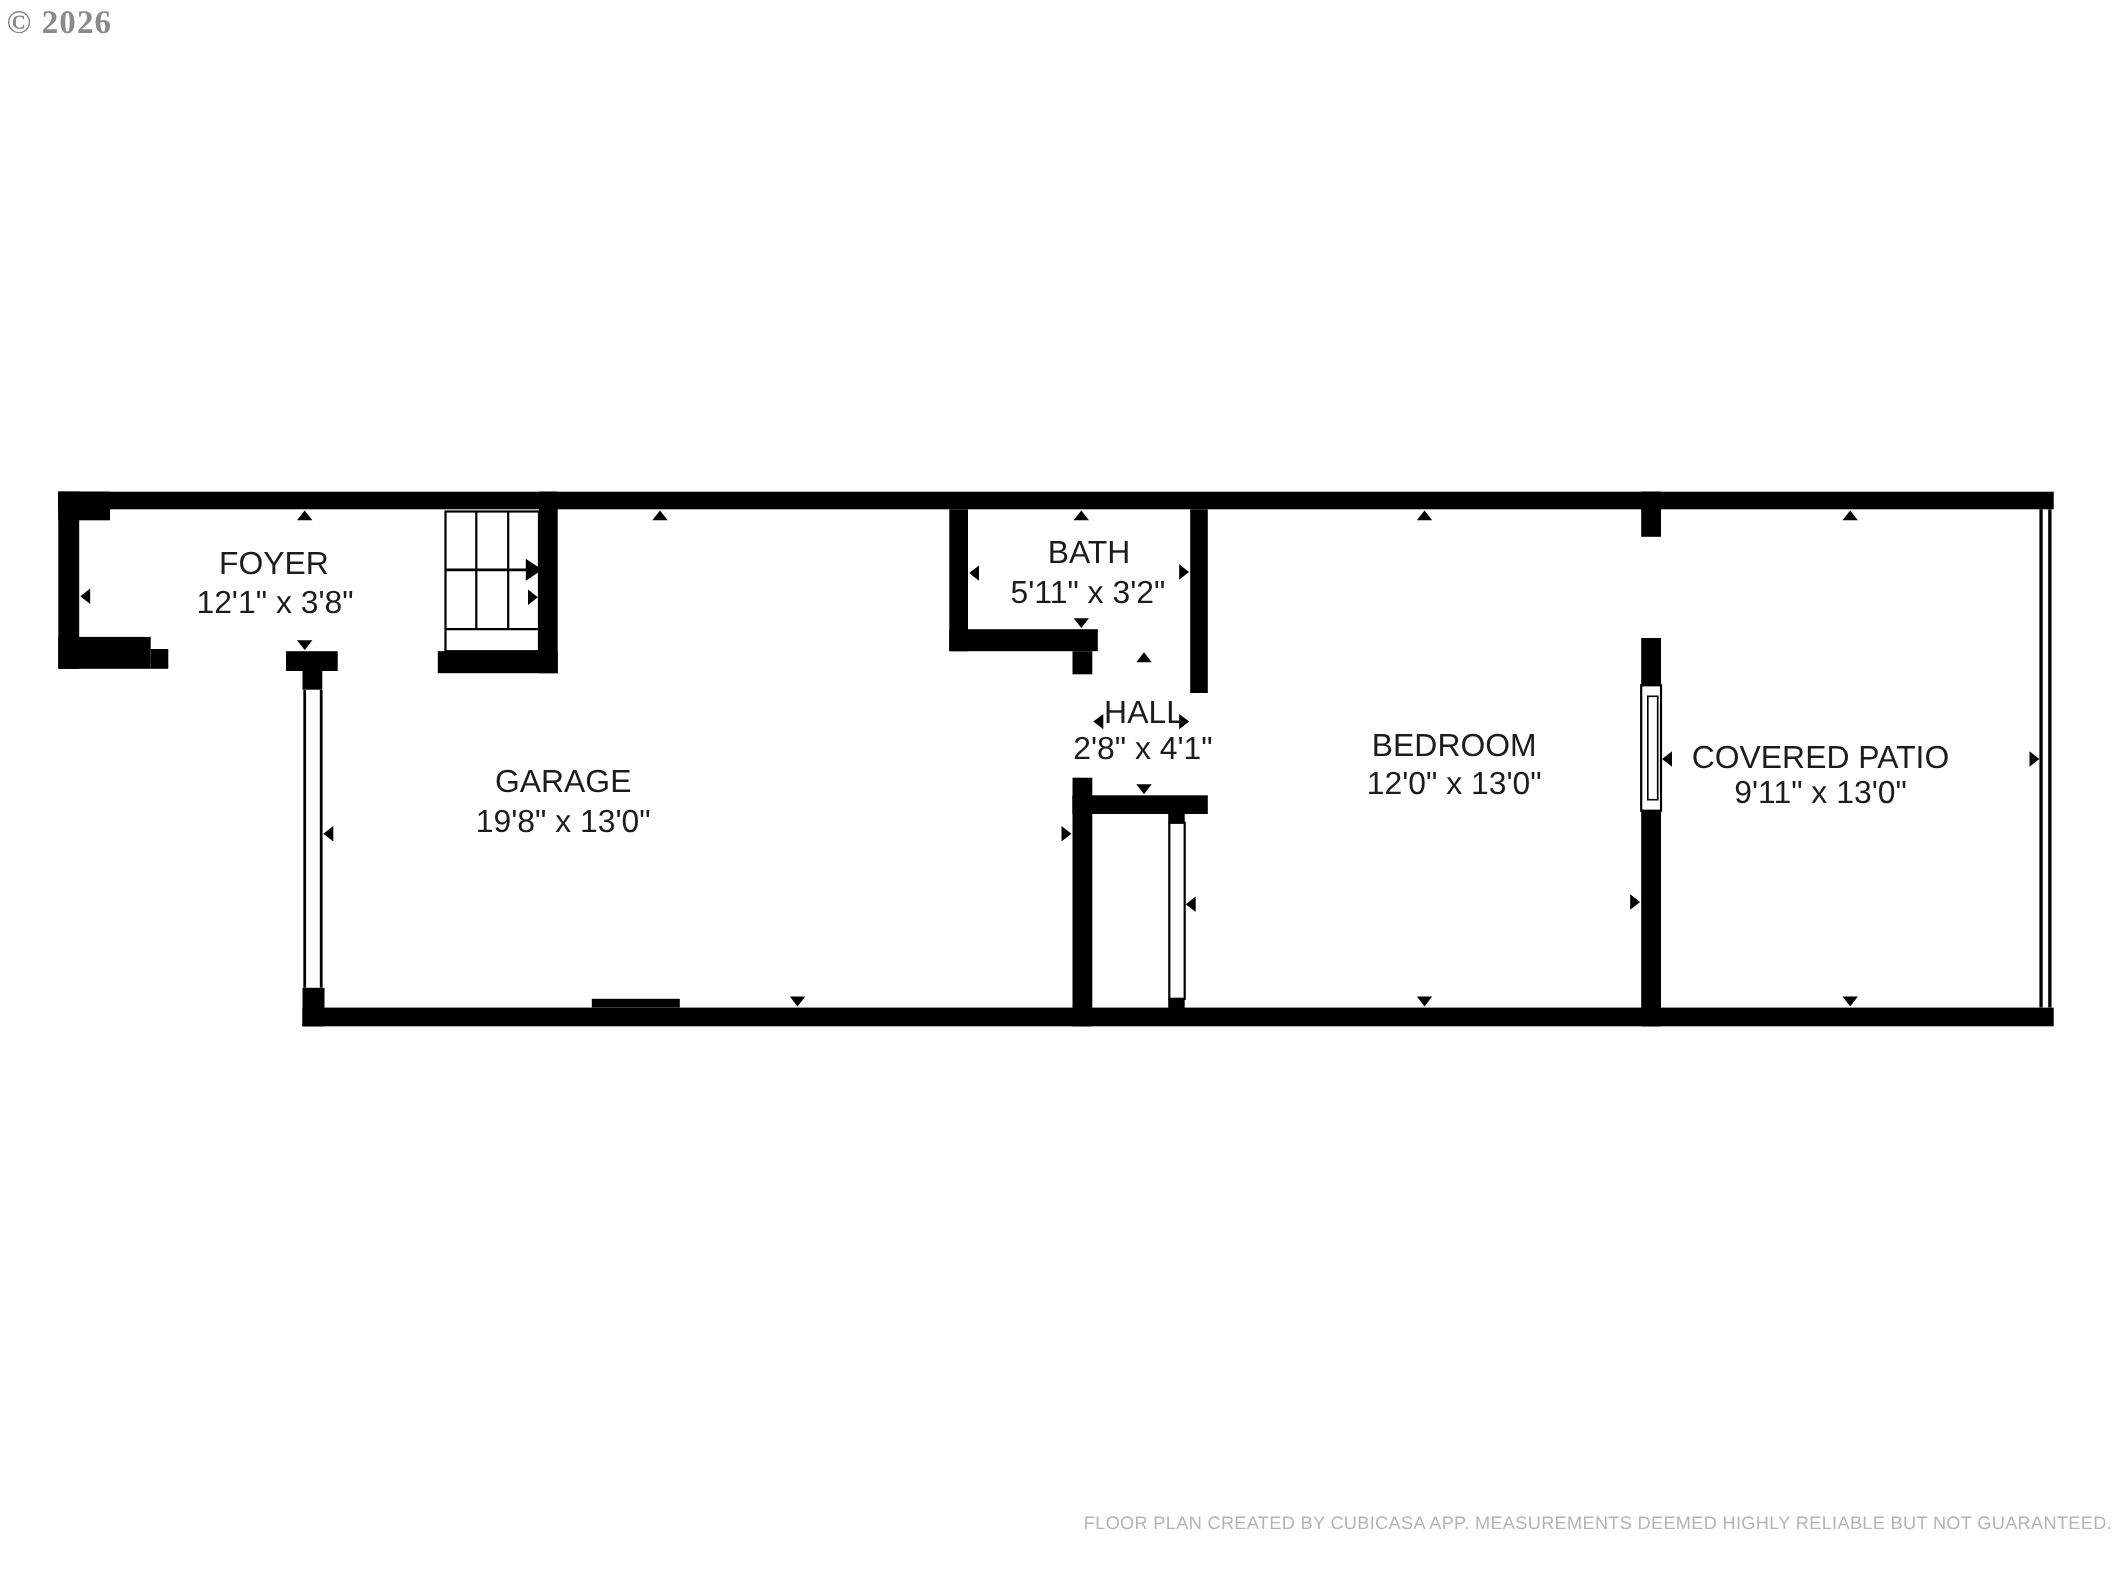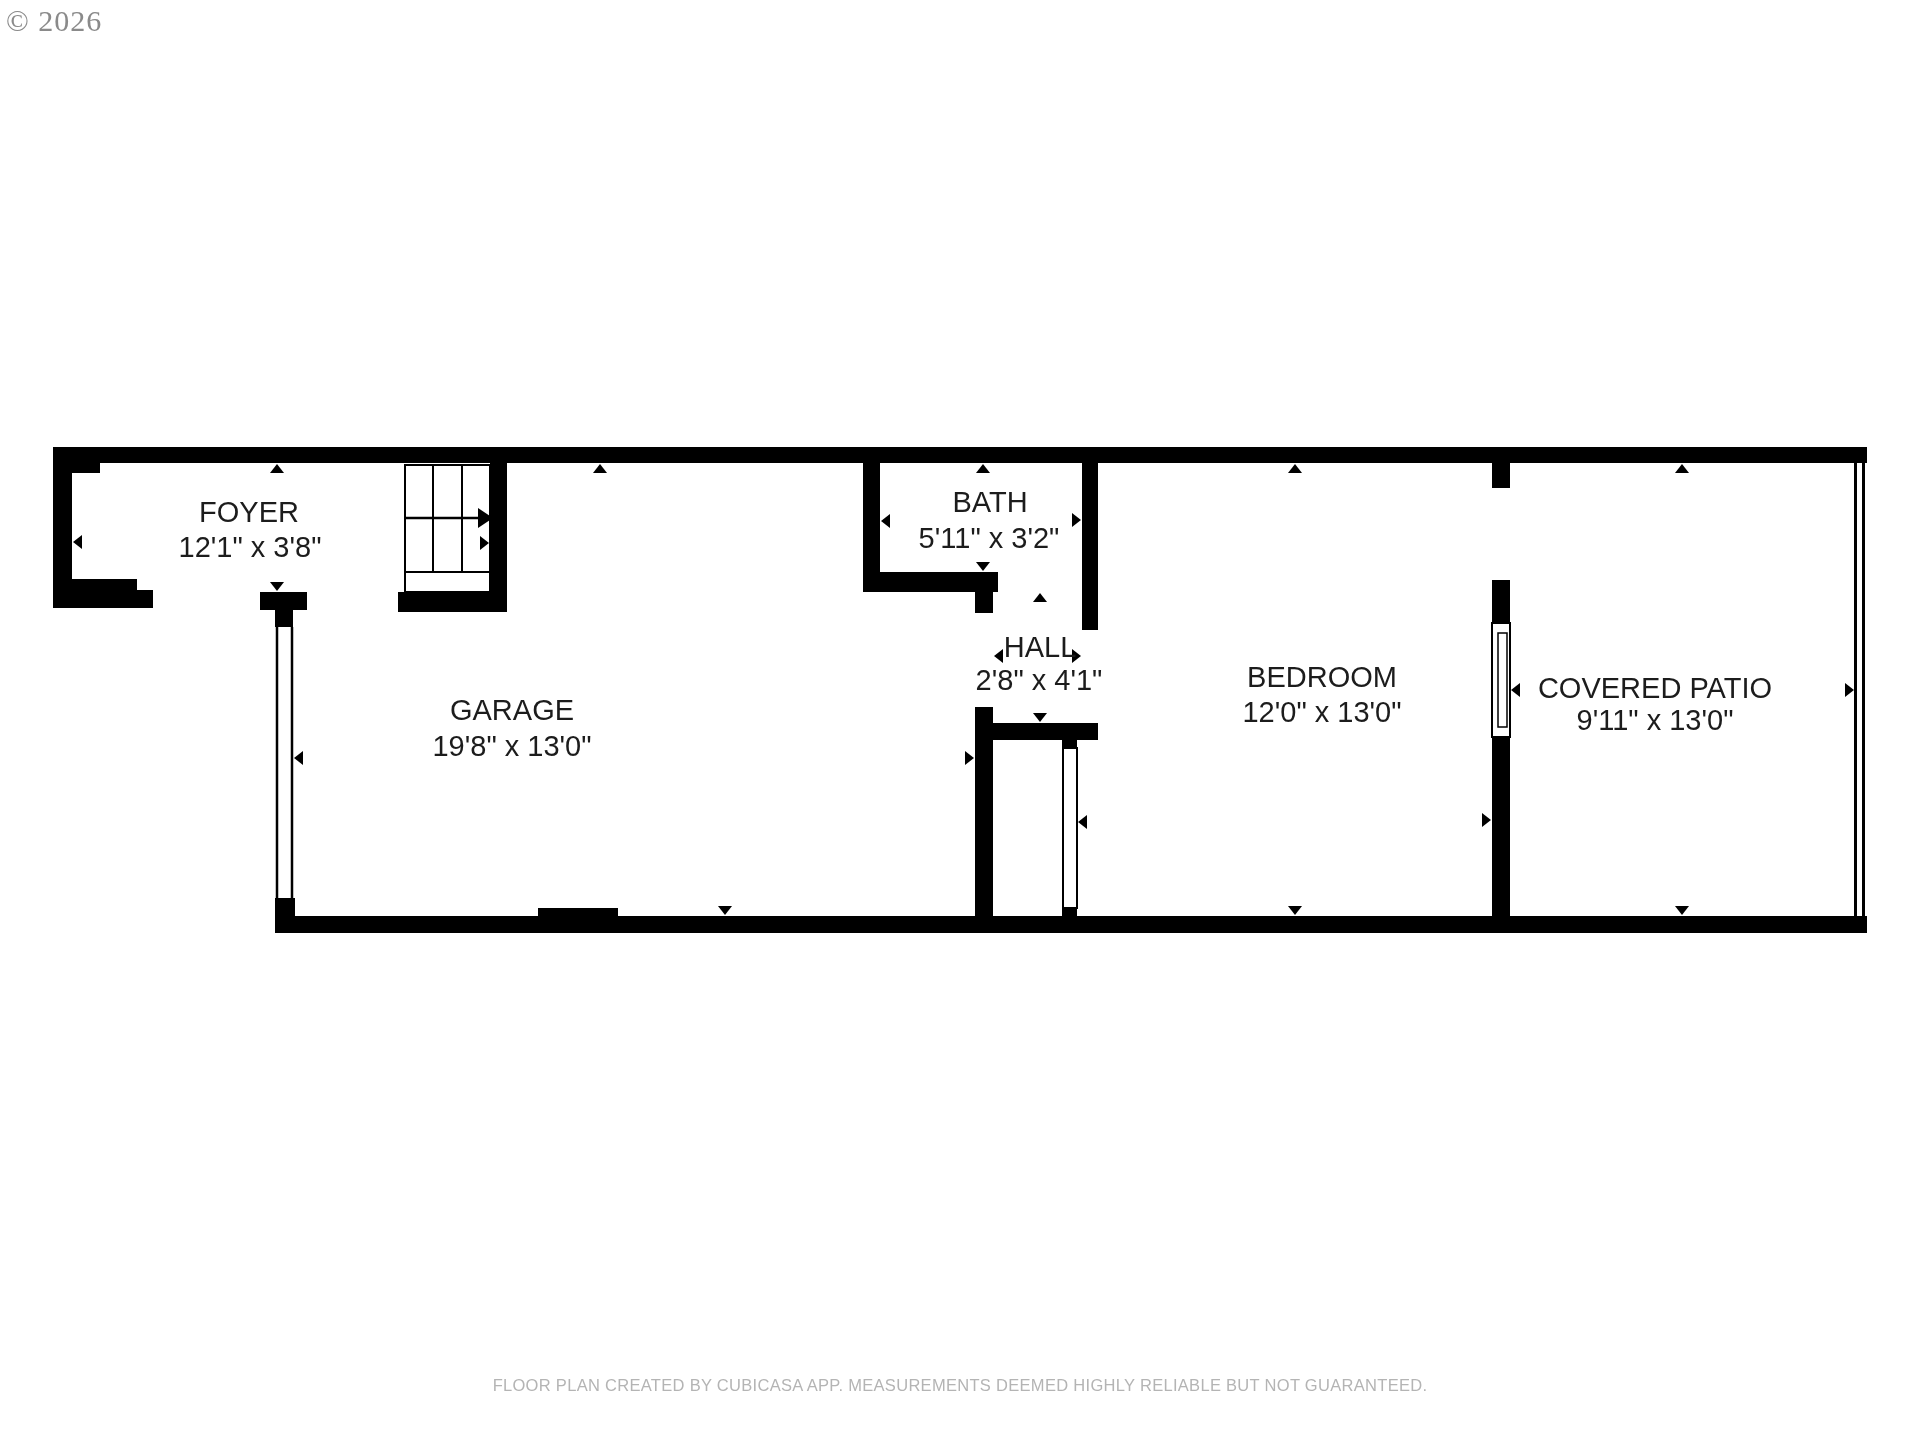--- a/index.html
+++ b/index.html
@@ -14,30 +14,30 @@
     background: #ffffff;
     overflow: hidden;
     font-family: "Liberation Sans", sans-serif;
   }
   .copyright {
     position: absolute;
     left: 6px;
     top: 4px;
     font-family: "Liberation Serif", serif;
     font-size: 30px;
-    font-weight: normal;
+    font-weight: bold;
     letter-spacing: 1px;
     color: #8a8a8a;
   }
   .footer {
     position: absolute;
     left: 0;
     top: 1376px;
     width: 100%;
-    text-align: center;
+    text-align: right;
     font-size: 16.5px;
     letter-spacing: 0.3px;
     color: #b4b4b4;
   }
   svg.plan {
     position: absolute;
     left: 0;
     top: 0;
   }
   svg.plan text {

